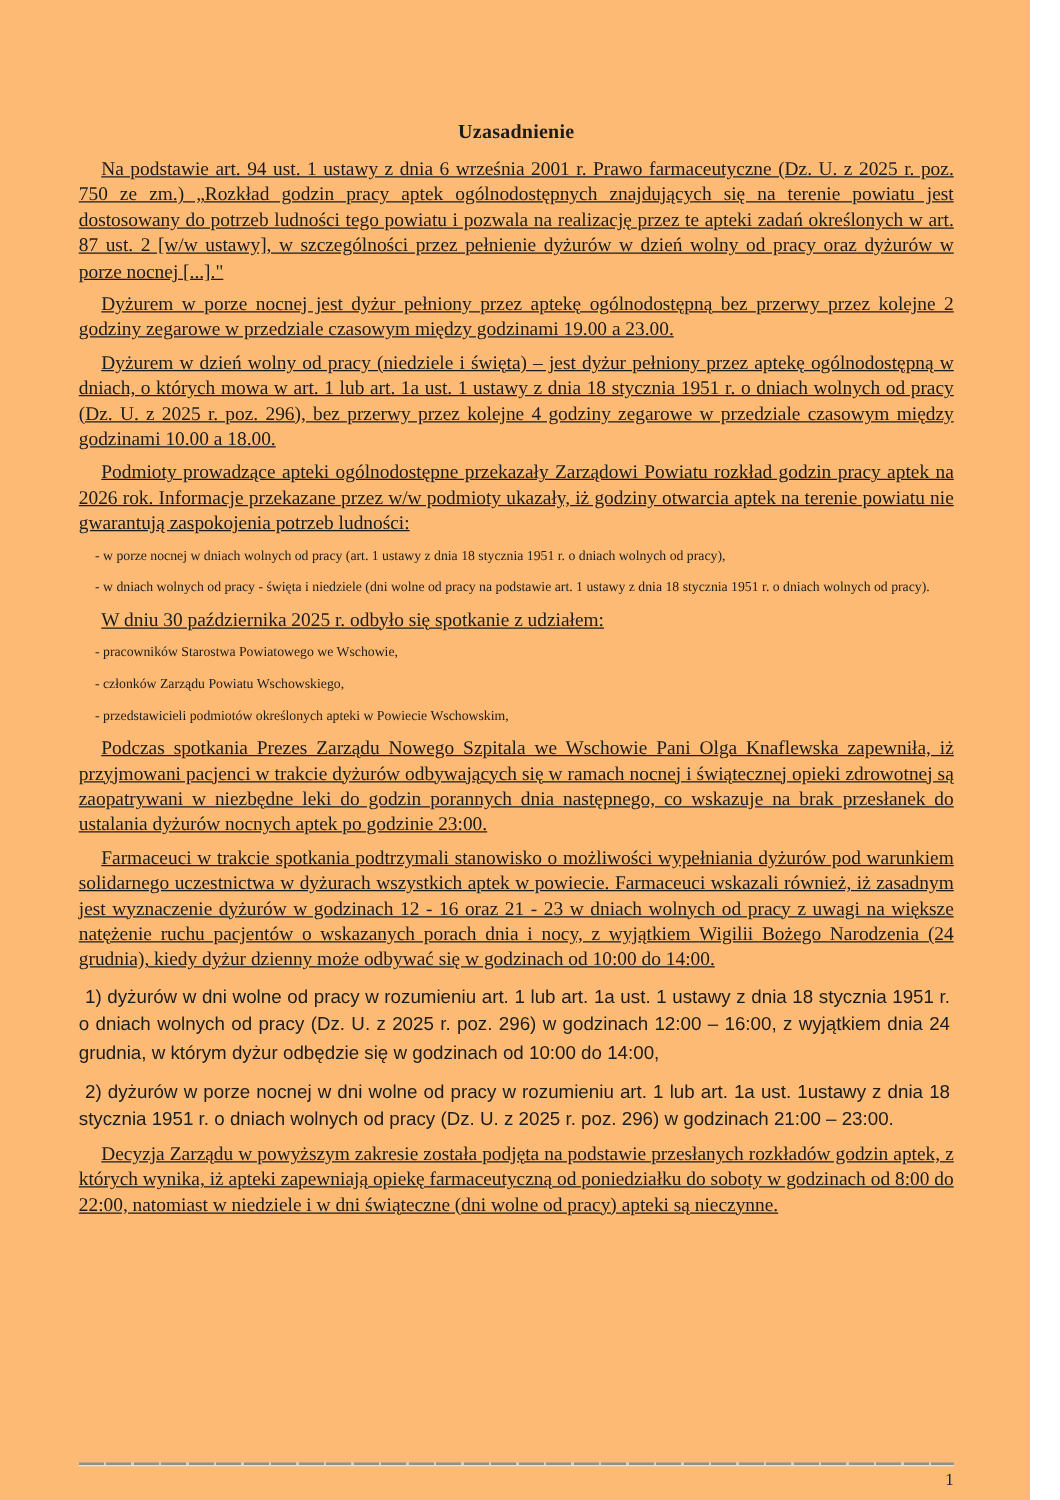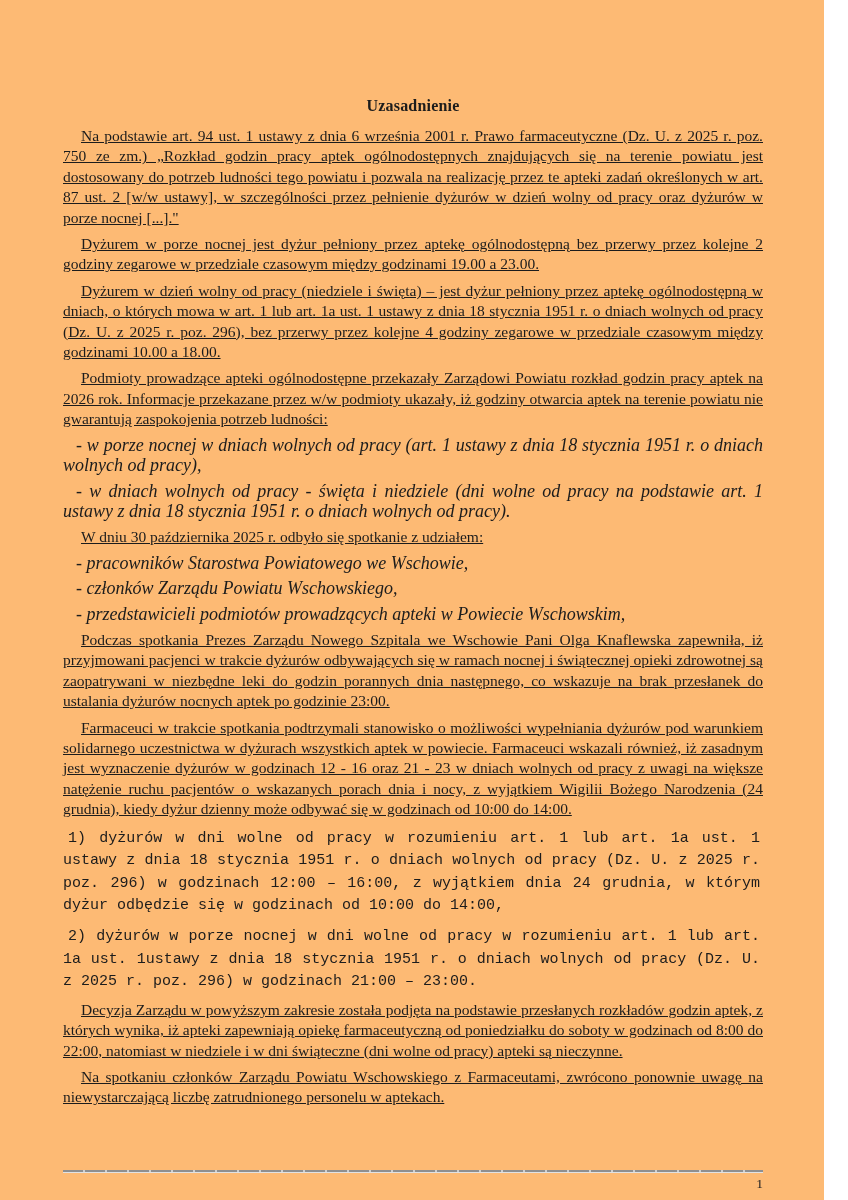--- a/index.html
+++ b/index.html
@@ -32,29 +32,28 @@
   p.body-para {
     margin: 6px 0 0 0;
     font-size: 15.5px;
     line-height: 20.4px;
     text-align: justify;
     text-indent: 18px;
     text-decoration: underline;
   }
   p.list-item {
     margin: 5px 0 0 0;
-    font-size: 18px;
+    font-size: 11px;
     line-height: 20.4px;
     text-align: justify;
     text-indent: 13px;
-    font-style: italic;
   }
   p.alt-para {
     margin: 8px 3px 0 0;
-    font-family: Liberation Mono, monospace;
+    font-family: Liberation Sans, sans-serif;
     font-size: 15px;
     line-height: 22.6px;
     text-align: justify;
     text-indent: 5px;
   }
   .footer {
     position: absolute;
     left: 63px;
     right: 61px;
     top: 1170px;
@@ -84,29 +83,28 @@
     <p class="body-para">Dyżurem w dzień wolny od pracy (niedziele i święta) – jest dyżur pełniony przez aptekę ogólnodostępną w dniach, o których mowa w art. 1 lub art. 1a ust. 1 ustawy z dnia 18 stycznia 1951 r. o dniach wolnych od pracy (Dz. U. z 2025 r. poz. 296), bez przerwy przez kolejne 4 godziny zegarowe w przedziale czasowym między godzinami 10.00 a 18.00.</p>
     <p class="body-para">Podmioty prowadzące apteki ogólnodostępne przekazały Zarządowi Powiatu rozkład godzin pracy aptek na 2026 rok.  Informacje przekazane przez w/w podmioty ukazały, iż godziny otwarcia aptek na terenie powiatu nie gwarantują zaspokojenia potrzeb ludności:</p>
 
     <p class="list-item">- w porze nocnej w dniach wolnych od pracy (art. 1 ustawy z dnia 18 stycznia 1951 r. o dniach wolnych od pracy),</p>
     <p class="list-item">-  w dniach wolnych od pracy - święta i niedziele (dni wolne od pracy na podstawie art. 1 ustawy z dnia 18 stycznia 1951 r. o dniach wolnych od pracy).</p>
 
     <p class="body-para">W dniu 30 października 2025 r. odbyło się spotkanie z udziałem:</p>
 
     <p class="list-item">- pracowników Starostwa Powiatowego we Wschowie,</p>
     <p class="list-item">- członków Zarządu Powiatu Wschowskiego,</p>
-    <p class="list-item">- przedstawicieli podmiotów prowadzących apteki w Powiecie Wschowskim,</p>
+    <p class="list-item">- przedstawicieli podmiotów określonych apteki w Powiecie Wschowskim,</p>
 
     <p class="body-para">Podczas spotkania Prezes Zarządu Nowego Szpitala we Wschowie Pani Olga Knaflewska zapewniła, iż przyjmowani pacjenci w trakcie dyżurów odbywających się w ramach nocnej i świątecznej opieki zdrowotnej są zaopatrywani w niezbędne leki do godzin porannych dnia następnego, co wskazuje na brak przesłanek do ustalania dyżurów nocnych aptek po godzinie 23:00.</p>
     <p class="body-para">Farmaceuci w trakcie spotkania podtrzymali stanowisko o możliwości wypełniania dyżurów pod warunkiem solidarnego uczestnictwa w dyżurach wszystkich aptek w powiecie. Farmaceuci wskazali również, iż zasadnym jest wyznaczenie dyżurów w godzinach 12 - 16 oraz 21 - 23 w dniach wolnych od pracy z uwagi na większe natężenie ruchu pacjentów o wskazanych porach dnia i nocy, z wyjątkiem Wigilii Bożego Narodzenia (24 grudnia), kiedy dyżur dzienny może odbywać się w godzinach od 10:00 do 14:00.</p>
 
     <p class="alt-para">1) dyżurów w dni wolne od pracy w rozumieniu art. 1 lub art. 1a ust. 1 ustawy z dnia 18 stycznia 1951 r. o dniach wolnych od pracy (Dz. U. z 2025 r. poz. 296) w godzinach 12:00 – 16:00, z wyjątkiem dnia 24 grudnia, w którym dyżur odbędzie się w godzinach od 10:00 do 14:00,</p>
     <p class="alt-para">2) dyżurów w porze nocnej w dni wolne od pracy w rozumieniu art. 1 lub art. 1a ust. 1ustawy z dnia 18 stycznia 1951 r. o dniach wolnych od pracy (Dz. U. z 2025 r. poz. 296) w godzinach 21:00 – 23:00.</p>
 
     <p class="body-para">Decyzja Zarządu w powyższym zakresie została podjęta na podstawie przesłanych rozkładów godzin aptek, z których wynika, iż apteki zapewniają opiekę farmaceutyczną od poniedziałku do soboty w godzinach od 8:00 do 22:00, natomiast w niedziele i w dni świąteczne (dni wolne od pracy) apteki są nieczynne.</p>
-    <p class="body-para">Na spotkaniu członków Zarządu Powiatu Wschowskiego z Farmaceutami, zwrócono ponownie uwagę na niewystarczającą liczbę zatrudnionego personelu w aptekach.</p>
   </div>
 
   <div class="footer">
     <div class="footer-line"></div>
     <div class="page-number">1</div>
   </div>
 </div>
 
 </body></html>

